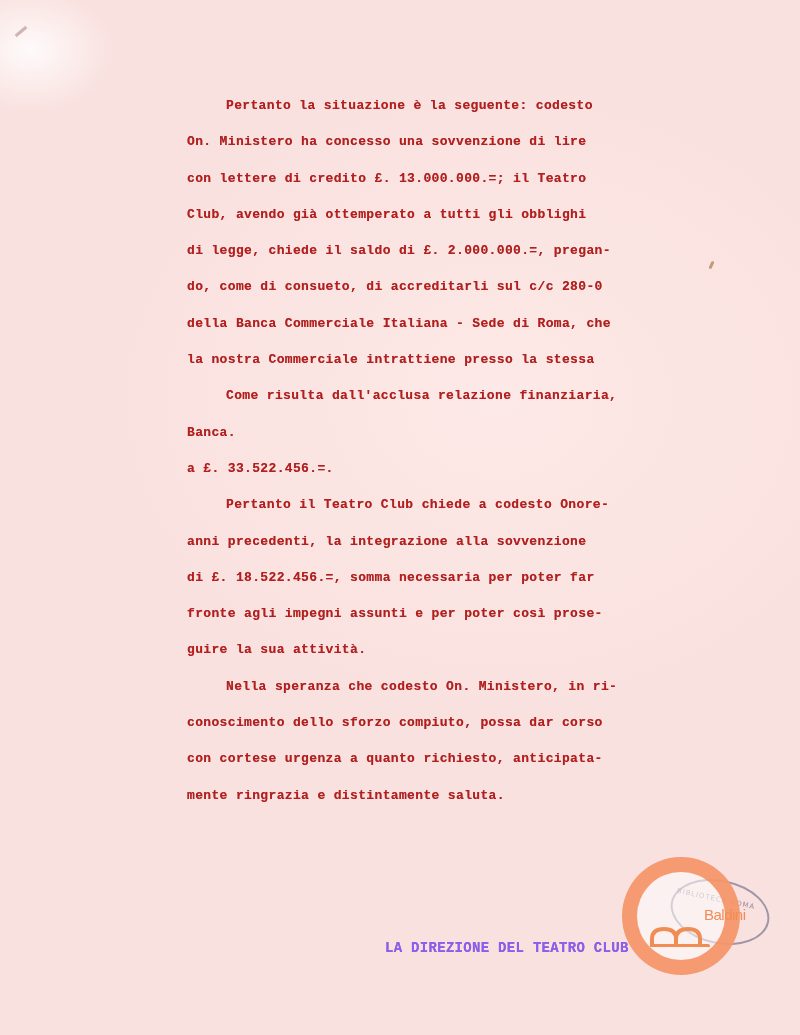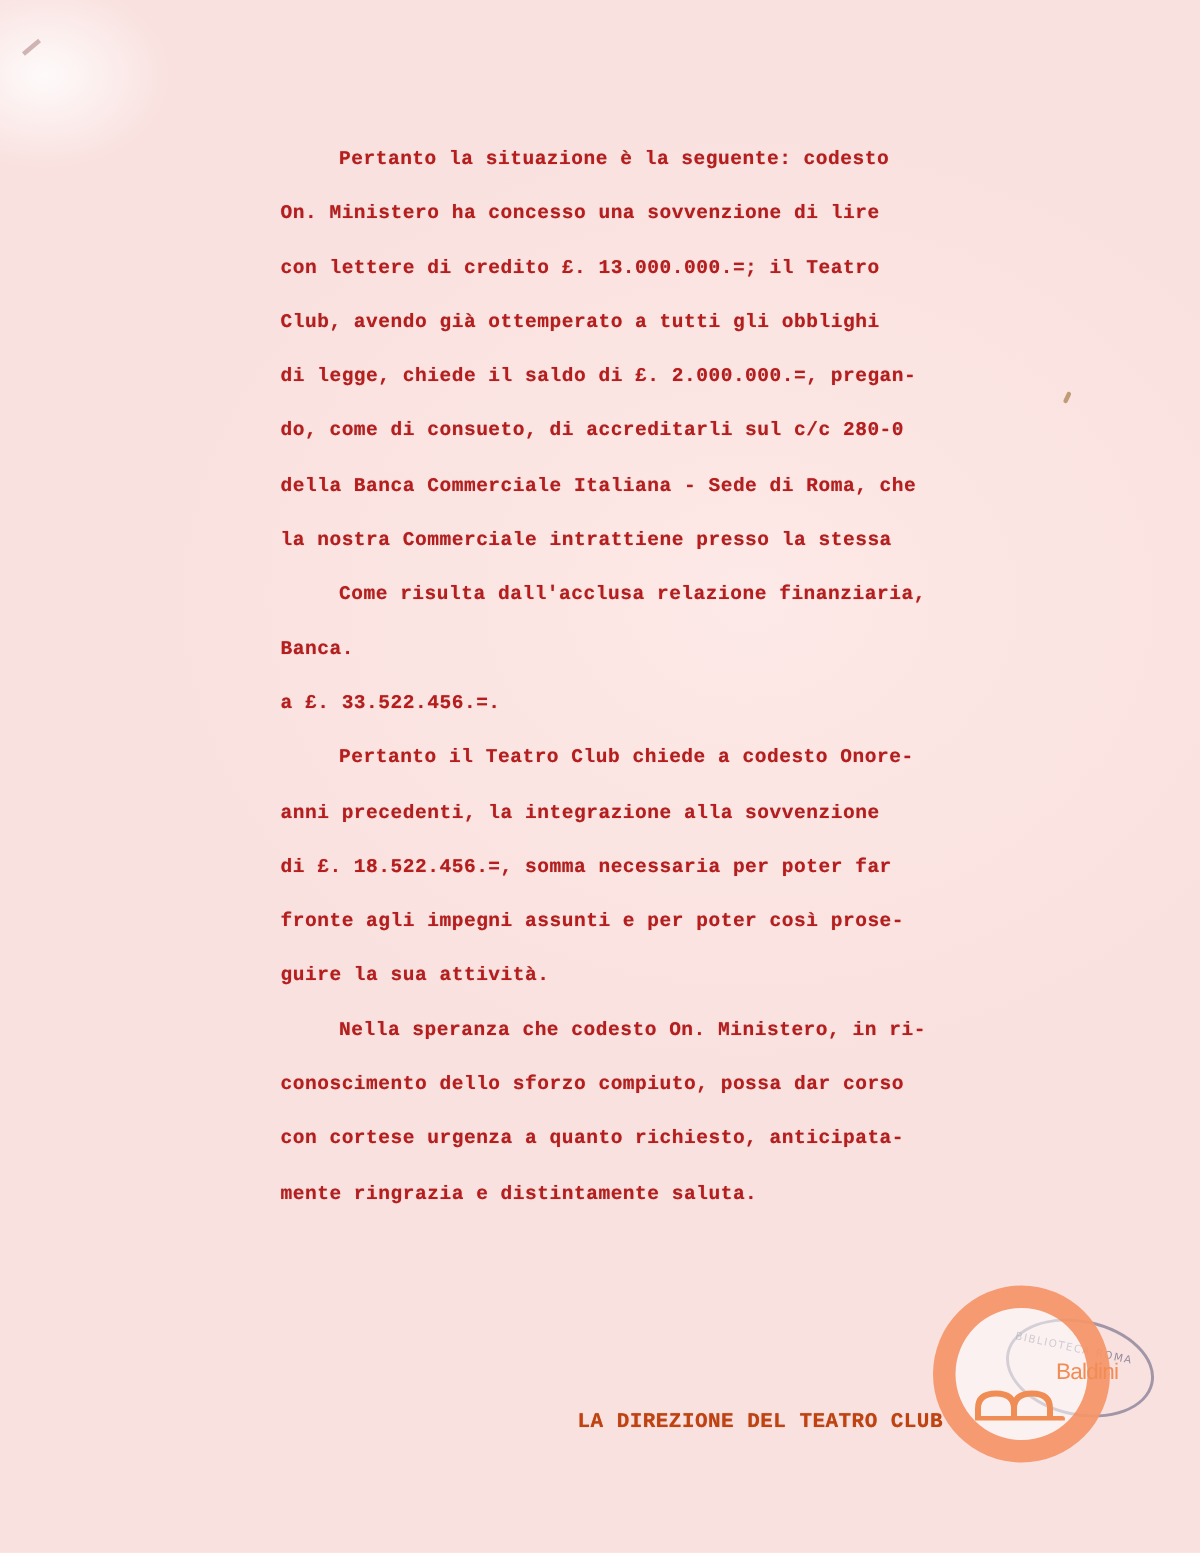--- a/index.html
+++ b/index.html
@@ -57,21 +57,21 @@
     .line {
       white-space: pre;
       height: 36.3px;
       text-shadow: 0 0 0.6px rgba(107,58,51,0.6);
     }
     .indent { padding-left: 39px; }
     .signature {
       position: absolute;
       left: 385px;
       top: 930px;
-      color: #c2410c;
+      color: #8b5cf6;
       font-size: 14px;
       font-weight: bold;
       letter-spacing: 0.3px;
       line-height: 36px;
     }
     .signature .sig-name { padding-left: 14px; }
     .stamp {
       position: absolute;
       left: 670px;
       top: 880px;

